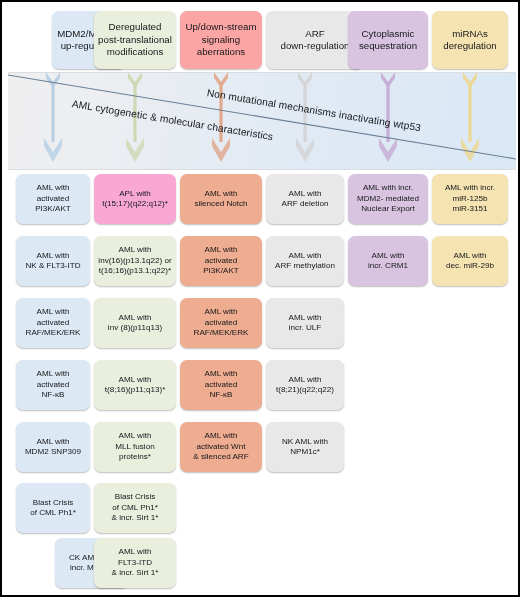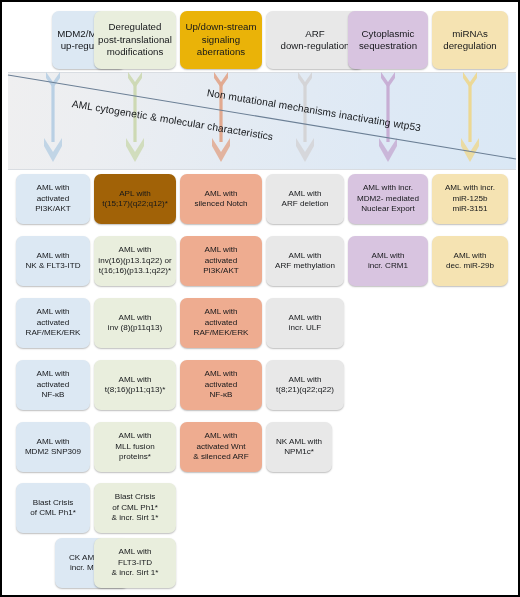--- a/index.html
+++ b/index.html
@@ -148,21 +148,21 @@
   <div id="headers">
       <div class="hdr" style="left: 14px; width: 74px; background: rgb(220, 232, 243); margin-left: 36px;">
         <span class="txt">MDM2/MDM4*
 up-regulation</span>
       </div>
       <div class="hdr" style="left: 92px; width: 82px; background: rgb(233, 238, 221); text-align: center;">
         <span class="txt">Deregulated
 post-translational
 modifications</span>
       </div>
-      <div class="hdr" style="left: 178px; width: 82px; background: #eab308; justify-content: center;">
+      <div class="hdr" style="left: 178px; width: 82px; background: #fca5a5; justify-content: center;">
         <span class="txt">Up/down-stream
 signaling
 aberrations</span>
       </div>
       <div class="hdr" style="left: 264px; width: 98px; background: rgb(232, 232, 232);">
         <span class="txt">ARF
 down-regulation</span>
       </div>
       <div class="hdr" style="left: 346px; width: 80px; background: rgb(216, 196, 224);">
         <span class="txt">Cytoplasmic
@@ -173,21 +173,21 @@
 deregulation</span>
       </div>
     </div>
 
   <div id="grid">
       <div class="cell" style="left: 14px; width: 74px; top: 172px; background: rgb(220, 232, 243);">
         <span class="txt">AML with
 activated
 PI3K/AKT</span>
       </div>
-      <div class="cell" style="left: 92px; width: 82px; top: 172px; background: #a16207;">
+      <div class="cell" style="left: 92px; width: 82px; top: 172px; background: #f9a8d4;">
         <span class="txt">APL with
 t(15;17)(q22;q12)*</span>
       </div>
       <div class="cell" style="left: 178px; width: 82px; top: 172px; background: rgb(238, 172, 144);">
         <span class="txt">AML with
 silenced Notch</span>
       </div>
       <div class="cell" style="left: 264px; width: 78px; top: 172px; background: rgb(232, 232, 232);">
         <span class="txt">AML with
 ARF deletion</span>
@@ -271,21 +271,21 @@
       <div class="cell" style="left: 92px; width: 82px; top: 420px; background: rgb(233, 238, 221);">
         <span class="txt">AML with
 MLL fusion
 proteins*</span>
       </div>
       <div class="cell" style="left: 178px; width: 82px; top: 420px; background: rgb(238, 172, 144);">
         <span class="txt">AML with
 activated Wnt
 &amp; silenced ARF</span>
       </div>
-      <div class="cell" style="left: 264px; width: 66px; top: 420px; background: rgb(232, 232, 232);">
+      <div class="cell" style="left: 264px; width: 78px; top: 420px; background: rgb(232, 232, 232);">
         <span class="txt">NK AML with
 NPM1c*</span>
       </div>
       <div class="cell" style="left: 14px; width: 74px; top: 481px; background: rgb(220, 232, 243);">
         <span class="txt">Blast Crisis
 of CML Ph1*</span>
       </div>
       <div class="cell" style="left: 92px; width: 82px; top: 481px; background: rgb(233, 238, 221);">
         <span class="txt">Blast Crisis
 of CML Ph1*

